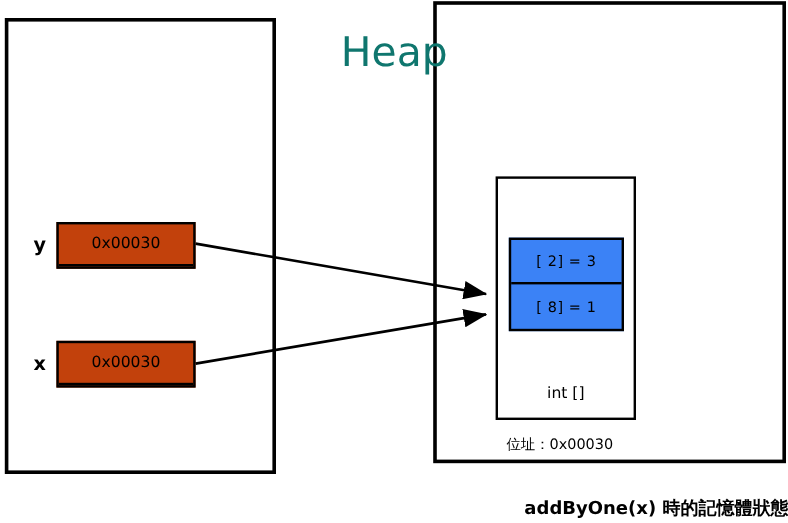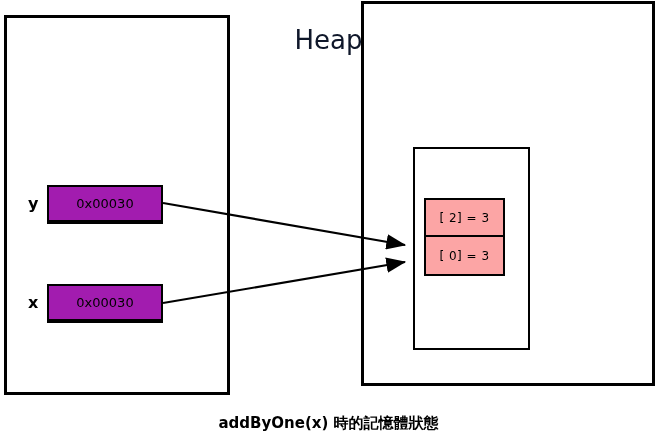--- a/index.html
+++ b/index.html
@@ -31,41 +31,41 @@
     height: 380px;
   }
   #heap-region {
     left: 361px;
     top: 1px;
     width: 294px;
     height: 385px;
   }
   .region-title {
     position: absolute;
-    font-size: 26px;
+    font-size: 34px;
     line-height: 1;
     white-space: nowrap;
-    color: #0f172a;
+    color: #0f766e;
   }
   #stack-title {
     right: 14px;
     top: 22px;
   }
   #heap-title {
     left: 50%;
     transform: translateX(-50%);
     top: 27px;
   }
   
   .frame {
     position: absolute;
     width: 116px;
     border: 2px solid #000;
     box-sizing: border-box;
-    background: #a21caf;
+    background: #c2410c;
   }
   #frame-y { left: 47px; top: 185px; }
   #frame-x { left: 47px; top: 284px; }
   .frame-cell {
     height: 35px;
     display: flex;
     align-items: center;
     justify-content: center;
     font-size: 13px;
     white-space: nowrap;
@@ -89,24 +89,24 @@
     width: 117px;
     height: 203px;
     border: 2px solid #000;
     box-sizing: border-box;
     background: #fff;
   }
   #array-box {
     position: absolute;
     left: 9px;
     top: 49px;
-    width: 81px;
+    width: 96px;
     border: 2px solid #000;
     box-sizing: border-box;
-    background: #fca5a5;
+    background: #3b82f6;
   }
   .array-cell {
     height: 37px;
     display: flex;
     align-items: center;
     justify-content: center;
     font-size: 12px;
     white-space: nowrap;
     box-sizing: border-box;
     letter-spacing: 0.5px;
@@ -127,21 +127,21 @@
     top: 362px;
     font-size: 12px;
     white-space: nowrap;
   }
   
   #caption {
     position: absolute;
     left: 0;
     right: 0;
     top: 414px;
-    text-align: center;
+    text-align: right;
     font-size: 15px;
     font-weight: bold;
     white-space: nowrap;
   }
   #arrow-layer {
     position: absolute;
     left: 0;
     top: 0;
     width: 657px;
     height: 436px;
@@ -165,23 +165,25 @@
   <div class="frame" id="frame-x">
     <div class="frame-cell top">0x00030</div>
   </div>
 
   <div class="region" id="heap-region"></div>
   <div class="region-title" id="heap-title">Heap</div>
 
   <div id="heap-object">
     <div id="array-box">
       <div class="array-cell sep">[ 2] = 3</div>
-      <div class="array-cell">[ 0] = 3</div>
+      <div class="array-cell">[ 8] = 1</div>
     </div>
+    <div id="type-label">int []</div>
   </div>
+  <div id="address-label">位址：0x00030</div>
 
   <svg id="arrow-layer" viewBox="0 0 657 436">
     <defs>
       <marker id="arrowhead" markerWidth="9" markerHeight="7" refX="8.5" refY="3.5" orient="auto" markerUnits="strokeWidth">
         <polygon points="0 0, 9 3.5, 0 7" fill="#000"></polygon>
       </marker>
     </defs>
     <line x1="163" y1="203" x2="405" y2="245" stroke="#000" stroke-width="2.2" marker-end="url(#arrowhead)"></line>
     <line x1="163" y1="303" x2="405" y2="262" stroke="#000" stroke-width="2.2" marker-end="url(#arrowhead)"></line>
   </svg>

